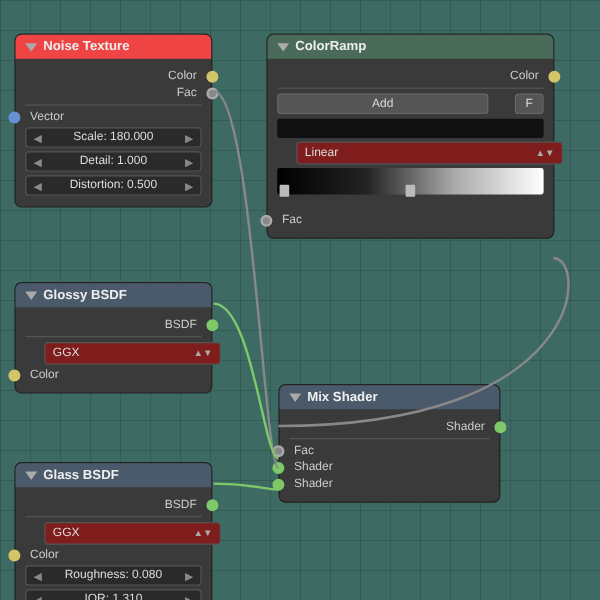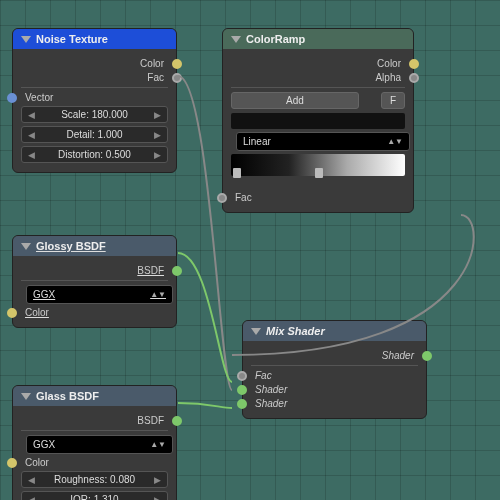--- a/index.html
+++ b/index.html
@@ -115,86 +115,84 @@
       justify-content: space-between;
       cursor: ew-resize;
     }
 
     .field-arrow {
       color: #888;
       font-size: 9px;
     }
 
     .dropdown {
-      background: #000000;
+      background: #7f1d1d;
       border: 1px solid #555;
       border-radius: 3px;
       color: #ddd;
       font-size: 10px;
       padding: 3px 6px;
       width: 100%;
       display: flex;
       align-items: center;
       justify-content: space-between;
       cursor: pointer;
-      margin: 3px 5px;
+      margin: 3px 16px;
     }
 
     .dropdown-arrow {
       font-size: 8px;
       color: #aaa;
     }
 
     
     #node-noise {
       left: 12px;
       top: 28px;
       width: 165px;
     }
 
     #node-noise .node-header {
-      background: #1d4ed8;
+      background: #ef4444;
     }
 
     #node-glossy {
       left: 12px;
       top: 235px;
       width: 165px;
-      text-decoration: underline;
     }
 
     #node-glossy .node-header {
       background: #4a5a6a;
     }
 
     #node-glass {
       left: 12px;
       top: 385px;
       width: 165px;
     }
 
     #node-glass .node-header {
       background: #4a5a6a;
     }
 
     #node-colorramp {
       left: 222px;
       top: 28px;
-      width: 192px;
+      width: 240px;
     }
 
     #node-colorramp .node-header {
       background: #4a6a5a;
     }
 
     #node-mix {
-      left: 242px;
+      left: 232px;
       top: 320px;
       width: 185px;
-      font-style: italic;
     }
 
     #node-mix .node-header {
       background: #4a5a6a;
     }
 
     .colorramp-bar-black {
       height: 16px;
       background: #111;
       border-radius: 2px;
@@ -310,24 +308,20 @@
   <div class="node-header">
     <span class="node-header-triangle"></span>
     <span>ColorRamp</span>
   </div>
   <div class="node-body">
 
     <div class="socket-row">
       <span class="socket-label">Color</span>
       <div class="socket yellow right"></div>
     </div>
-    <div class="socket-row">
-      <span class="socket-label">Alpha</span>
-      <div class="socket gray right"></div>
-    </div>
     <hr class="separator">
 
     <div class="colorramp-actions">
       <button class="colorramp-btn">Add</button>
       <button class="colorramp-btn small">F</button>
     </div>
 
     <div class="colorramp-bar-black"></div>
 
     <div class="dropdown">

